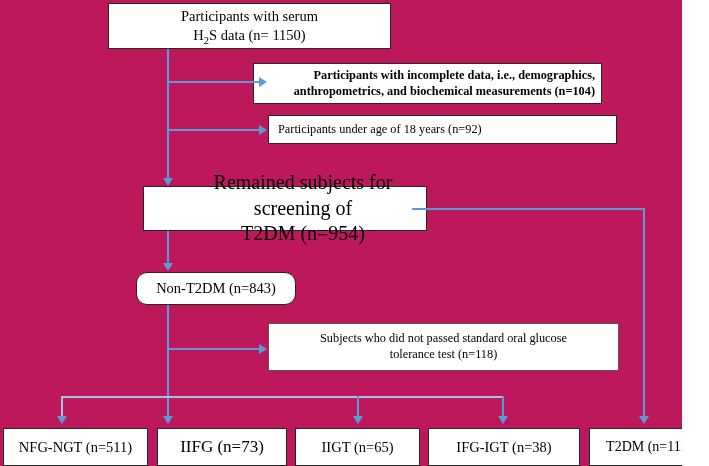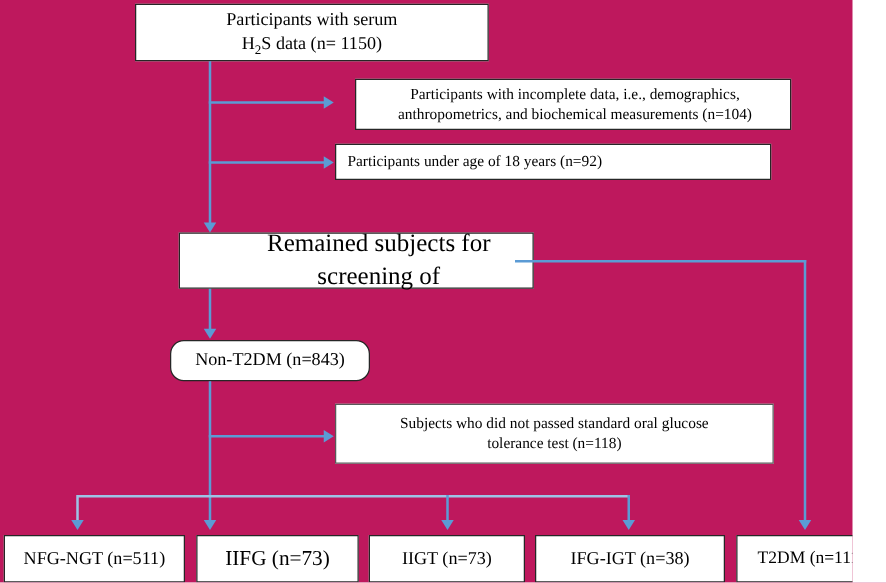--- a/index.html
+++ b/index.html
@@ -55,22 +55,22 @@
   .arrow-right {
     position: absolute;
     width: 0; height: 0;
     border-top: 5px solid transparent;
     border-bottom: 5px solid transparent;
     border-left: 8px solid #5b9bd5;
   }
 
   
   #box-top      { left:108px; top:3px;   width:283px; height:46px;  font-size:14.5px; }
-  #box-excl1    { left:284px; top:63px;  width:349px; height:41px;  font-size:12.3px;
-                  justify-content:flex-start; text-align:center; padding-left:9px; }
+  #box-excl1    { left:253px; top:63px;  width:349px; height:41px;  font-size:12.3px;
+                  justify-content:flex-start; text-align:right; padding-left:9px;font-weight:bold; }
   #box-excl2    { left:268px; top:115px; width:349px; height:29px;  font-size:12.3px;
                   justify-content:flex-start; text-align:left; padding-left:9px; }
   #box-remained { left:143px; top:186px; width:284px; height:45px;  font-size:20px;padding-left:42px; }
   #box-nont2dm  { left:136px; top:272px; width:160px; height:33px;  font-size:14.5px;border-radius:11px; }
   #box-ogtt     { left:268px; top:323px; width:351px; height:48px;  font-size:12.3px; }
 
   #box-r1 { left:3px;   top:428px; width:145px; height:38px; font-size:14.5px; }
   #box-r2 { left:157px; top:428px; width:130px; height:38px; font-size:17px; }
   #box-r3 { left:295px; top:428px; width:125px; height:38px; font-size:14.5px; }
   #box-r4 { left:428px; top:428px; width:152px; height:38px; font-size:14.5px; }
@@ -87,39 +87,39 @@
 
   <div class="box" id="box-excl1">
     <span class="txt">Participants with incomplete data, i.e., demographics, anthropometrics, and biochemical measurements (n=104)</span>
   </div>
 
   <div class="box" id="box-excl2">
     <span class="txt">Participants under age of 18 years (n=92)</span>
   </div>
 
   <div class="box" id="box-remained">
-    <span class="txt"><span>Remained subjects for screening of</span><br></span>
+    <span class="txt"><span>Remained subjects for screening of</span><br><span>T2DM (n=954)</span></span>
   </div>
 
   <div class="box" id="box-nont2dm">
     <span class="txt">Non-T2DM (n=843)</span>
   </div>
 
   <div class="box gray" id="box-ogtt">
     <span class="txt"><span>Subjects who did not passed standard oral glucose</span><br><span>tolerance test (n=118)</span></span>
   </div>
 
   <div class="box" id="box-r1">
     <span class="txt">NFG-NGT (n=511)</span>
   </div>
   <div class="box" id="box-r2">
     <span class="txt">IIFG (n=73)</span>
   </div>
   <div class="box" id="box-r3">
-    <span class="txt">IIGT (n=73)</span>
+    <span class="txt">IIGT (n=65)</span>
   </div>
   <div class="box" id="box-r4">
     <span class="txt">IFG-IGT (n=38)</span>
   </div>
   <div class="box" id="box-r5">
     <span class="txt">T2DM (n=111)</span>
   </div>
 
   <div class="vline" style="left:167px; top:49px; height:130px;"></div>
   <div class="arrow-down" style="left:163px; top:178px;"></div>

